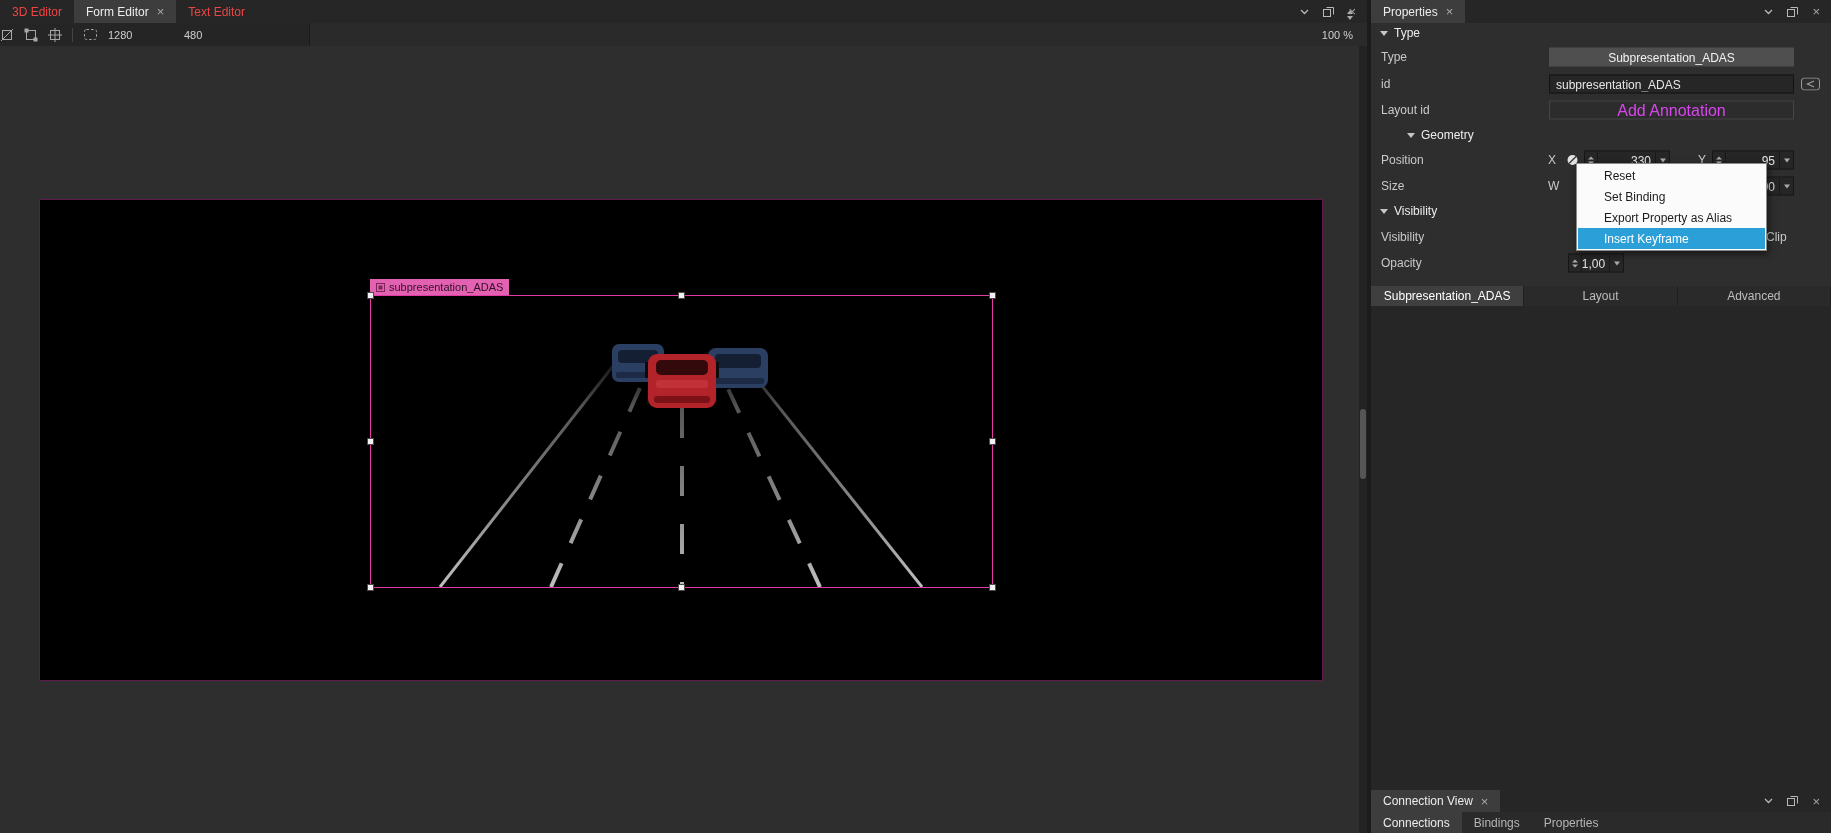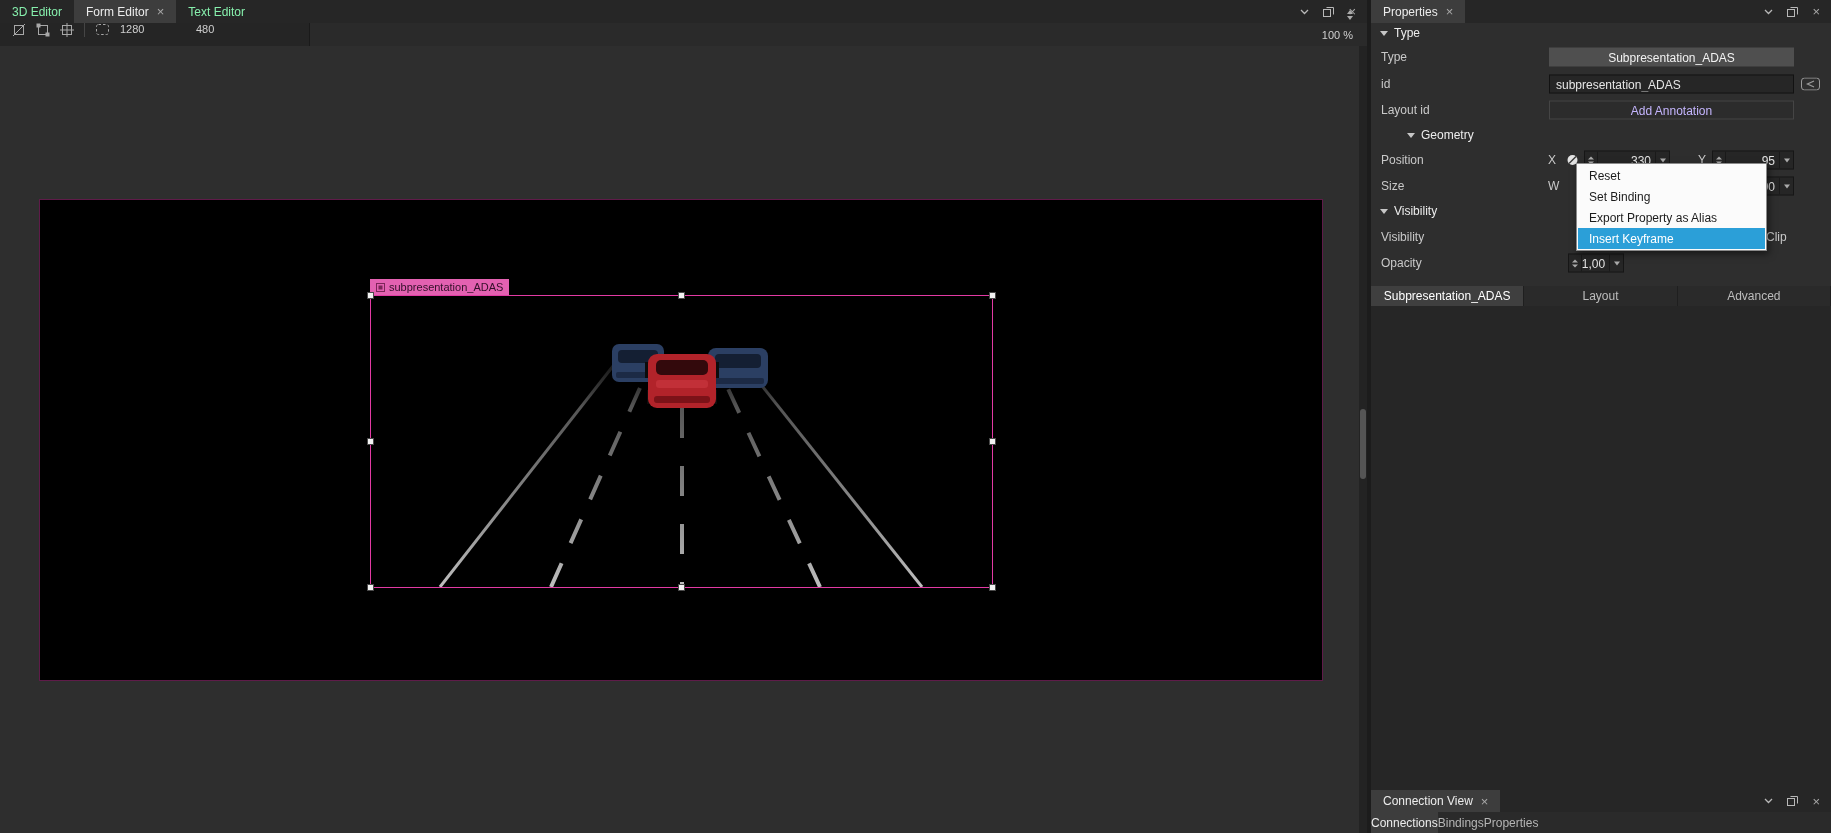--- a/index.html
+++ b/index.html
@@ -2,30 +2,30 @@
 <html><head>
 <meta charset="utf-8">
 <style>
   html,body{margin:0;padding:0;background:#191919;}
   #app{position:relative;width:1831px;height:833px;background:#2e2e2e;overflow:hidden;
        font-family:"Liberation Sans",sans-serif;font-size:12px;color:#d8d8d8;}
   .vc{position:absolute;top:50%;transform:translateY(-50%);}
 
   
   .tabbar{position:absolute;background:#262626;display:flex;align-items:stretch;height:23px;border-bottom:1px solid #1d1d1d;}
-  .tab{display:flex;align-items:center;gap:8px;padding:0 12px;color:#86efac;white-space:nowrap;}
+  .tab{display:flex;align-items:center;gap:8px;padding:0 12px;color:#ef4444;white-space:nowrap;}
   .tab.active{background:#3d3d3d;color:#ececec;}
   .xglyph{font-size:13px;line-height:1;color:#a9a9a9;}
   .pane-ctrls{margin-left:auto;display:flex;align-items:center;gap:14px;padding:0 11px;}
 
   
   .toolbar{position:absolute;left:0;top:23px;width:1367px;height:23px;background:#2a2a2a;
            border-bottom:1px solid #1e1e1e;display:flex;align-items:center;}
-  .tool-left{display:flex;align-items:flex-start;gap:10px;height:100%;width:310px;background:#252525;
-             border-right:1px solid #1a1a1a;padding-left:12px;box-sizing:border-box;}
+  .tool-left{display:flex;align-items:center;gap:10px;height:100%;width:310px;background:#252525;
+             border-right:1px solid #1a1a1a;padding-left:0;box-sizing:border-box;}
   .tool-right{margin-left:auto;display:flex;align-items:flex-end;gap:9px;padding-right:14px;flex-direction:column;}
   .tool-sep{width:1px;height:14px;background:#454545;}
   .num-field{color:#cfcfcf;font-size:11px;width:66px;text-align:left;}
   .zoom-text{color:#cfcfcf;font-size:11px;}
 
   .stepper{display:flex;flex-direction:column;align-items:center;justify-content:center;gap:2px;}
   .tri-up{width:0;height:0;border-left:3.5px solid transparent;border-right:3.5px solid transparent;border-bottom:4px solid #ababab;}
   .tri-down{width:0;height:0;border-left:3.5px solid transparent;border-right:3.5px solid transparent;border-top:4px solid #ababab;}
 
   
@@ -43,45 +43,45 @@
   .props-body{position:absolute;left:1371px;top:23px;width:460px;height:767px;background:#2e2e2e;overflow:hidden;}
   .sec-hdr{position:absolute;left:0;right:0;height:20px;display:flex;align-items:center;gap:6px;
            padding-left:9px;color:#ededed;}
   .dis{width:0;height:0;border-left:4px solid transparent;border-right:4px solid transparent;border-top:5px solid #c6c6c6;}
   .prow{position:absolute;left:0;right:0;height:26px;}
   .plabel{color:#c9c9c9;white-space:nowrap;}
   .axis{color:#c9c9c9;}
   .combo{height:19px;background:#4f4f4f;color:#f2f2f2;display:flex;align-items:center;justify-content:center;font-size:12px;}
   .text-input{height:19px;background:#262626;border:1px solid #121212;color:#e6e6e6;padding:0 6px;
               font:inherit;font-size:12px;box-sizing:border-box;}
-  .btn{height:19px;background:#2c2c2c;border:1px solid #454545;color:#c4b5fd;display:flex;align-items:center;
-       justify-content:center;font-size:12px;box-sizing:border-box;}
+  .btn{height:19px;background:#2c2c2c;border:1px solid #454545;color:#d946ef;display:flex;align-items:center;
+       justify-content:center;font-size:16px;box-sizing:border-box;}
   .spinbox{height:19px;background:#262626;border:1px solid #161616;display:flex;align-items:stretch;box-sizing:border-box;}
   .spinbox .stp{width:12px;display:flex;flex-direction:column;align-items:center;justify-content:center;gap:2px;border-right:1px solid #1a1a1a;}
   .spinbox .stp .tri-up{border-bottom-width:3.5px;border-left-width:3px;border-right-width:3px;}
   .spinbox .stp .tri-down{border-top-width:3.5px;border-left-width:3px;border-right-width:3px;}
   .spinbox .val{flex:1;display:flex;align-items:center;justify-content:flex-end;padding-right:4px;color:#e3e3e3;font-size:12px;}
   .spinbox .dd{width:13px;display:flex;align-items:center;justify-content:center;border-left:1px solid #1a1a1a;}
   .checkbox{width:14px;height:14px;background:#222;border:1px solid #585858;box-sizing:border-box;}
 
   .prop-tabs{position:absolute;left:0;width:100%;height:20px;display:flex;background:#262626;}
   .prop-tab{flex:1;display:flex;align-items:center;justify-content:center;color:#bdbdbd;background:#2a2a2a;
             border-right:1px solid #1f1f1f;white-space:nowrap;font-size:12px;}
   .prop-tab.active{background:#3f3f3f;color:#fff;}
   .props-empty{position:absolute;left:0;width:100%;background:#262626;}
 
   
   .ctx-menu{position:absolute;left:1576px;top:163px;width:187px;background:#fbfbfb;border:1px solid #8a8a8a;
             box-shadow:2px 3px 7px rgba(0,0,0,.5);padding:1px;z-index:50;}
-  .ctx-item{height:21px;display:flex;align-items:center;padding:0 11px;color:#1b1b1b;font-size:12px;white-space:nowrap;}
+  .ctx-item{height:21px;display:flex;align-items:center;padding:0 26px;color:#1b1b1b;font-size:12px;white-space:nowrap;}
   .ctx-item.highlight{background:#2b9fd8;color:#fff;}
 
   
   .conn-tabs{position:absolute;left:1371px;top:812px;width:460px;height:21px;background:#2a2a2a;display:flex;align-items:stretch;}
-  .conn-tab{display:flex;align-items:center;padding:0 0;color:#b5b5b5;font-size:12px;}
+  .conn-tab{display:flex;align-items:center;padding:0 12px;color:#b5b5b5;font-size:12px;}
   .conn-tab.active{background:#3d3d3d;color:#ececec;}
 </style>
 </head>
 <body>
 
 <div id="app">
 
   <div class="tabbar" style="left:0;top:0;width:1367px;">
     <div class="tab">
       <span>3D Editor</span>

